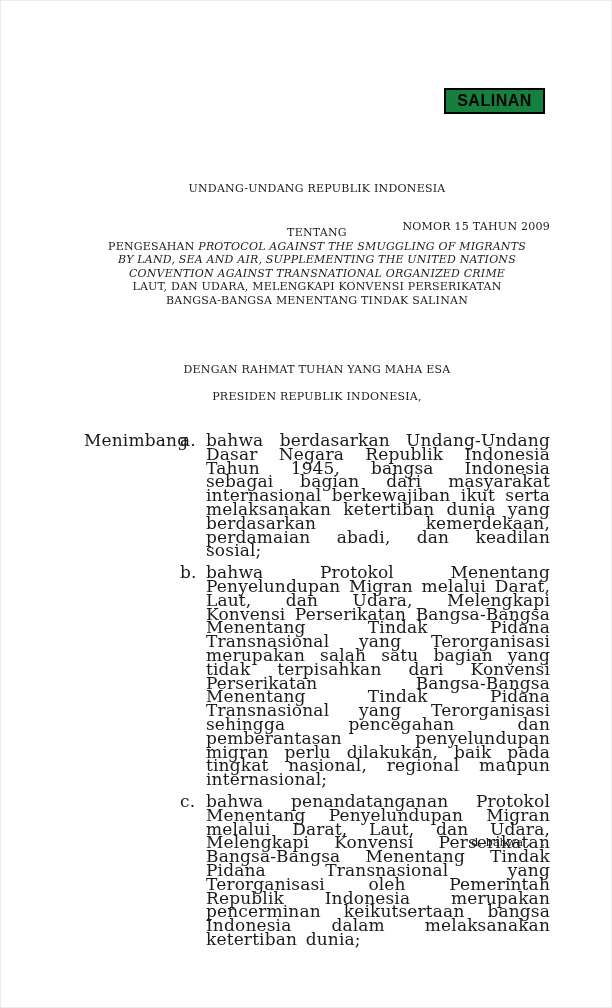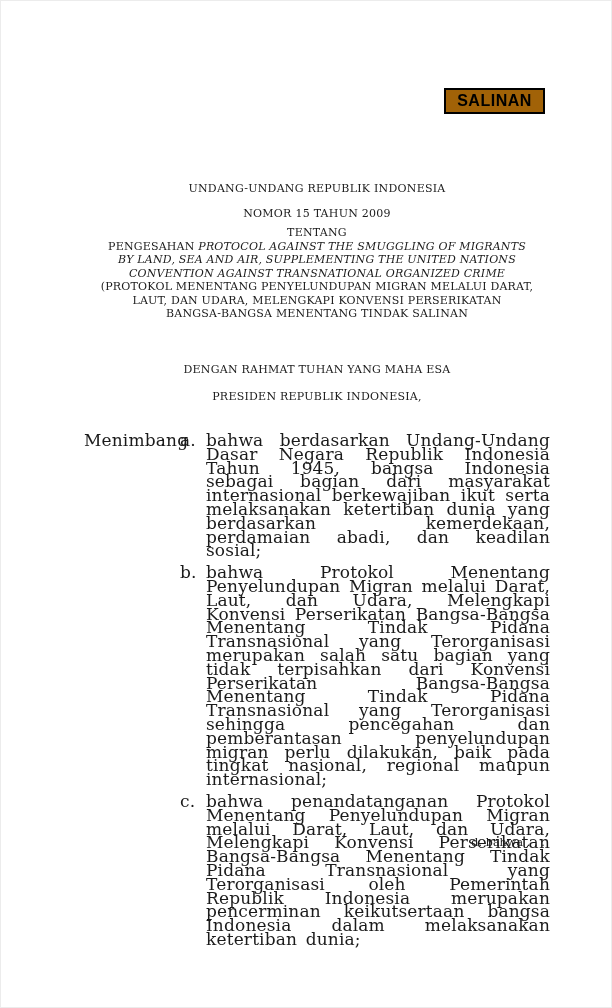--- a/index.html
+++ b/index.html
@@ -23,35 +23,35 @@
     height: 22px;
     border: 2px solid #000;
     display: flex;
     align-items: center;
     justify-content: center;
     font-family: "Liberation Sans", sans-serif;
     font-weight: bold;
     font-size: 16px;
     letter-spacing: 0.5px;
     color: #000;
-    background: #a16207;
+    background: #15803d;
   }
 
   
   .hl {
     position: absolute;
     left: 84px;
     width: 466px;
     text-align: center;
     font-size: 11px;
     letter-spacing: 0.25px;
     white-space: nowrap;
   }
   .h1 { top: 182px; }
-  .h2 { top: 207px; }
+  .h2 { top: 220px; text-align: right; }
   .h3 { top: 226px; }
 
   .law-title {
     position: absolute;
     left: 64px;
     top: 240px;
     width: 506px;
     text-align: center;
     font-size: 11px;
     line-height: 13.4px;
@@ -102,21 +102,20 @@
   </div>
 
   <div class="hl h1">UNDANG-UNDANG REPUBLIK INDONESIA</div>
   <div class="hl h2">NOMOR 15 TAHUN 2009</div>
   <div class="hl h3">TENTANG</div>
 
   <div class="law-title">
     <div class="lt-line"><span>PENGESAHAN </span><span class="it">PROTOCOL AGAINST THE SMUGGLING OF MIGRANTS</span></div>
     <div class="lt-line"><span></span><span class="it">BY LAND, SEA AND AIR, SUPPLEMENTING THE UNITED NATIONS</span></div>
     <div class="lt-line"><span></span><span class="it">CONVENTION AGAINST TRANSNATIONAL ORGANIZED CRIME</span></div>
-    <div class="lt-line"><span>(PROTOKOL MENENTANG PENYELUNDUPAN MIGRAN MELALUI DARAT,</span><span class="it"></span></div>
     <div class="lt-line"><span>LAUT, DAN UDARA, MELENGKAPI KONVENSI PERSERIKATAN</span><span class="it"></span></div>
     <div class="lt-line"><span>BANGSA-BANGSA MENENTANG TINDAK SALINAN</span><span class="it"></span></div>
   </div>
 
   <div class="hl grace">DENGAN RAHMAT TUHAN YANG MAHA ESA</div>
   <div class="hl pres">PRESIDEN REPUBLIK INDONESIA,</div>
 
   <div class="consider">
 
     <div class="c-row">

